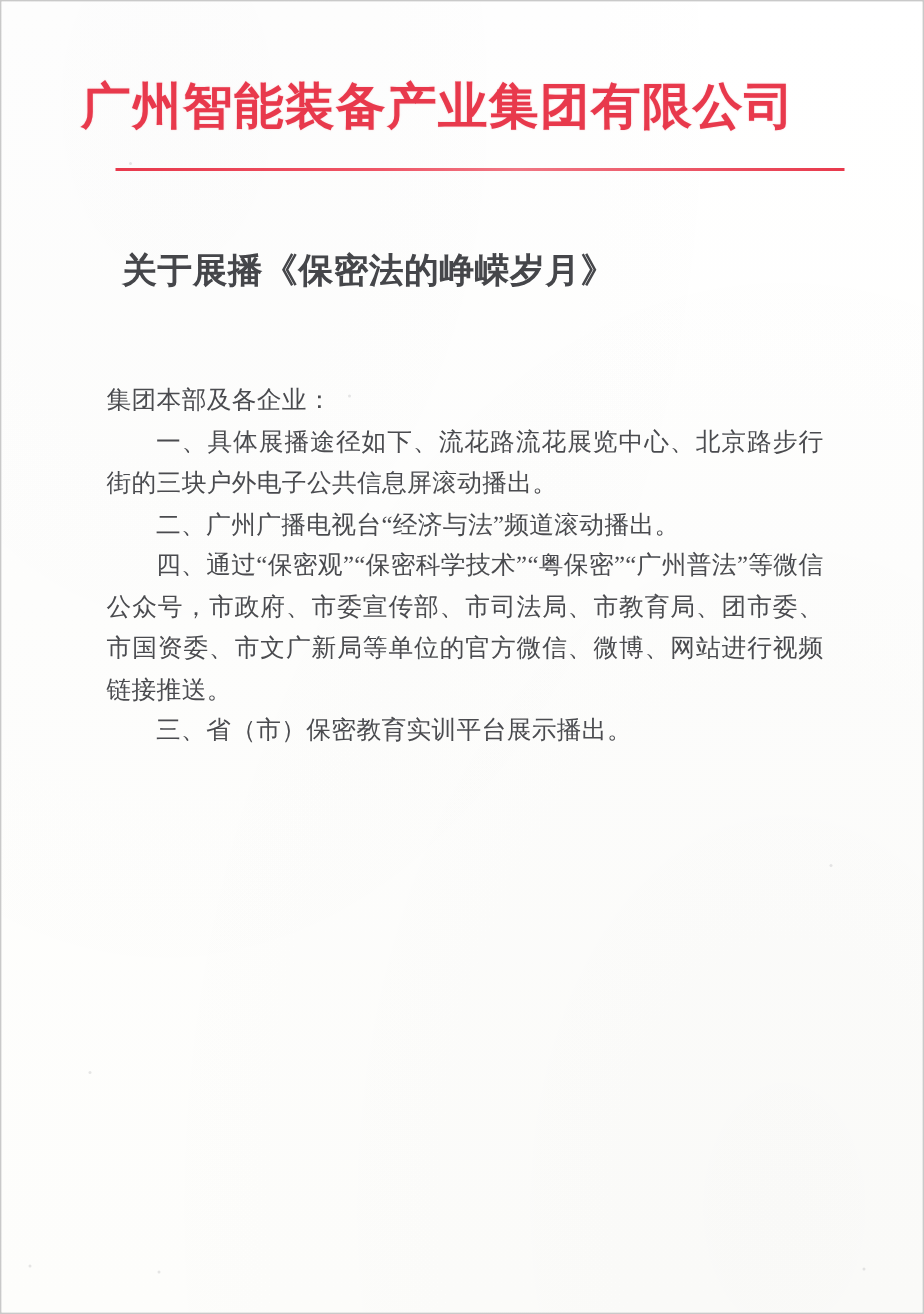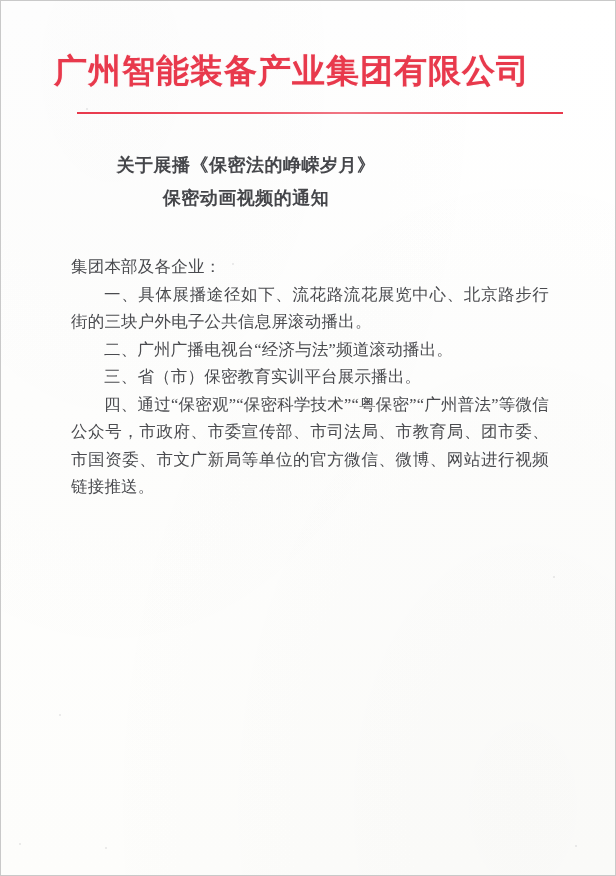--- a/index.html
+++ b/index.html
@@ -52,26 +52,26 @@
     top: 63px;
     width: 486px;
     height: 2px;
     background: linear-gradient(90deg, #e8394c 0%, #ef5566 35%, #f07784 55%, #e8394c 100%);
   }
 
   
   .doc-title {
     position: absolute;
     left: 0;
-    top: 147px;
+    top: 164px;
     width: 490px;
     text-align: center;
     color: #45464a;
     font-family: "DejaVu Sans", "Liberation Sans", sans-serif;
-    font-size: 18px;
+    font-size: 23px;
     font-weight: 700;
     line-height: 33px;
     letter-spacing: 0.5px;
   }
   .doc-title .tline { display: block; white-space: nowrap; }
 
   
   .body-block {
     position: absolute;
     left: 70px;
@@ -109,34 +109,33 @@
 <div class="page">
   <div class="paper-tint"></div>
 
   <div class="letterhead">
     <div class="letterhead-title">广州智能装备产业集团有限公司</div>
     <div class="letterhead-rule"></div>
   </div>
 
   <div class="doc-title">
     <span class="tline">关于展播《保密法的峥嵘岁月》</span>
-    <span class="tline">保密动画视频的通知</span>
   </div>
 
   <div class="body-block">
     <div class="salutation para">集团本部及各企业：</div>
 
 
     <div class="para indent">一、具体展播途径如下、流花路流花展览中心、北京路步行街的三块户外电子公共信息屏滚动播出。</div>
 
     <div class="para indent">二、广州广播电视台“经济与法”频道滚动播出。</div>
 
+    <div class="para indent">四、通过“保密观”“保密科学技术”“粤保密”“广州普法”等微信公众号，市政府、市委宣传部、市司法局、市教育局、团市委、市国资委、市文广新局等单位的官方微信、微博、网站进行视频链接推送。</div>
+
     <div class="para indent">三、省（市）保密教育实训平台展示播出。</div>
-
-    <div class="para indent">四、通过“保密观”“保密科学技术”“粤保密”“广州普法”等微信公众号，市政府、市委宣传部、市司法局、市教育局、团市委、市国资委、市文广新局等单位的官方微信、微博、网站进行视频链接推送。</div>
   </div>
 
   <div class="speck" style="left:18px;  top:842px; width:2px; height:2px;"></div>
   <div class="speck" style="left:104px; top:846px; width:2px; height:2px;"></div>
   <div class="speck" style="left:574px; top:844px; width:2px; height:2px;"></div>
   <div class="speck" style="left:85px;  top:107px; width:2px; height:2px;"></div>
   <div class="speck" style="left:231px; top:262px; width:2px; height:2px;"></div>
   <div class="speck" style="left:552px; top:575px; width:2px; height:2px;"></div>
   <div class="speck" style="left:58px;  top:713px; width:2px; height:2px;"></div>
 </div>

